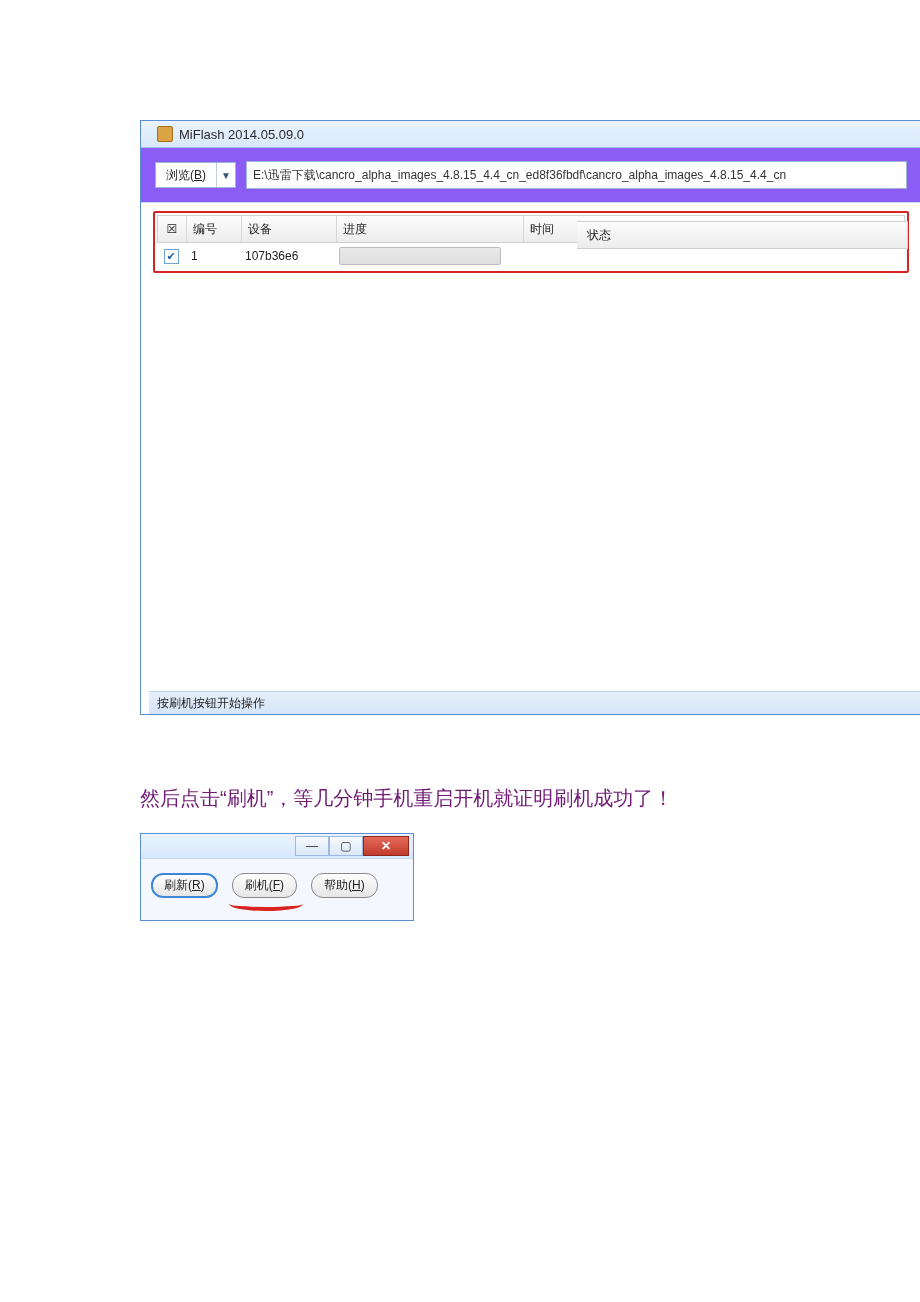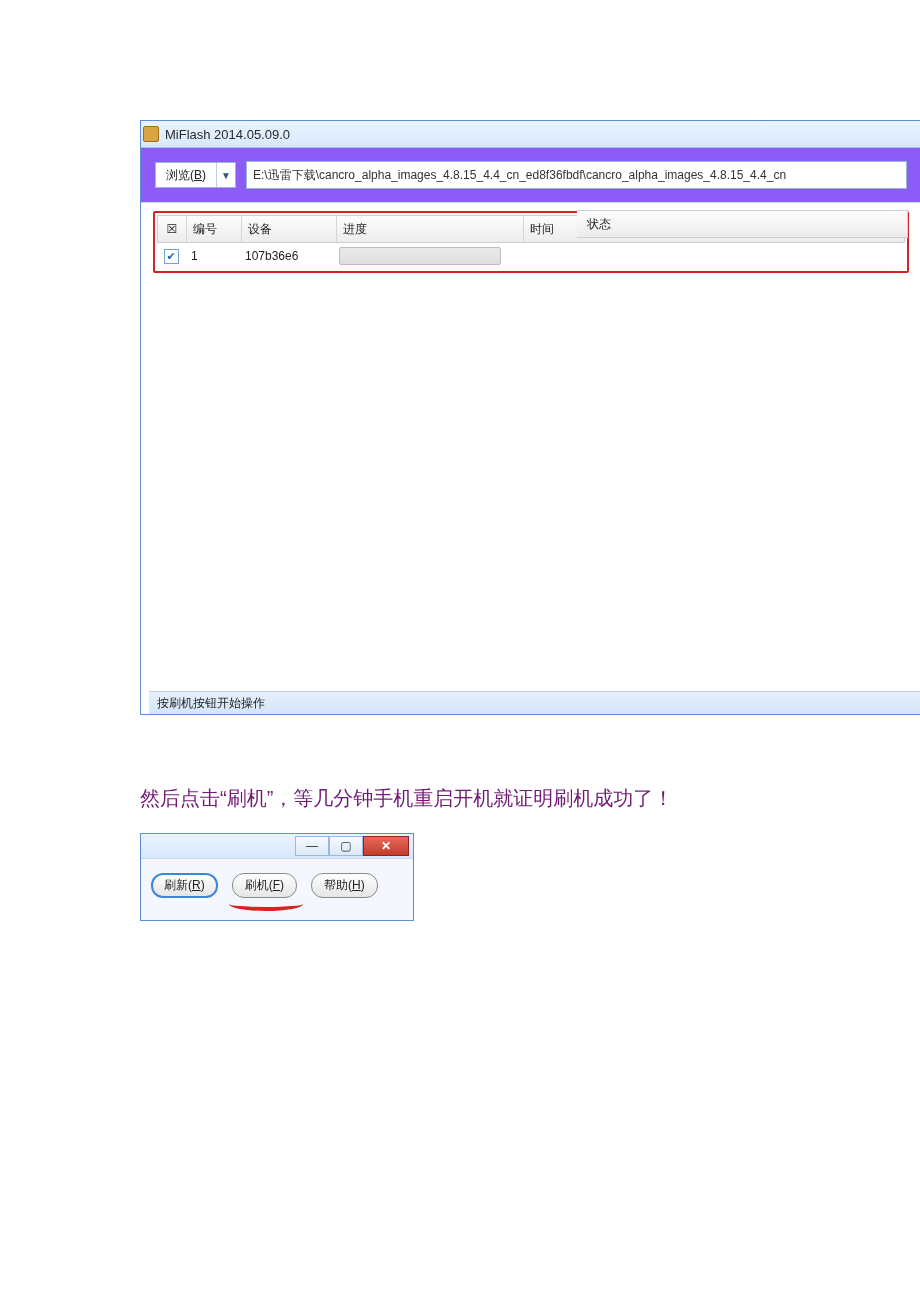--- a/index.html
+++ b/index.html
@@ -21,21 +21,21 @@
     border: 1px solid #5a8fd6;
     background: #fff;
     box-shadow: 0 0 0 transparent;
     font-family: "Microsoft YaHei", Tahoma, sans-serif;
     font-size: 12px;
   }
   .titlebar {
     display: flex;
     align-items: center;
     height: 26px;
-    padding: 0 2px;
+    padding: 0 16px;
     background: linear-gradient(#eaf3fe, #d7e8fc);
     border-bottom: 1px solid #9fc0e8;
     color: #2a2a2a;
   }
   .titlebar .app-icon {
     width: 16px; height: 16px;
     margin-right: 6px;
     background: #d9a441;
     border: 1px solid #a06f18;
     border-radius: 2px;
@@ -264,21 +264,21 @@
           <div class="cell-id">1</div>
           <div class="cell-dev">107b36e6</div>
           <div class="cell-prog">
             <div class="progressbar"></div>
           </div>
           <div class="cell-time"></div>
         </div>
 
       </div>
 
-      <div style="position:absolute; left:436px; top:6px; height:30px; display:flex; align-items:center;">
+      <div style="position:absolute; left:436px; top:17px; height:30px; display:flex; align-items:center;">
         <div class="grid-header" style="border-left:none; background:linear-gradient(#fdfdfd,#ececec); width:330px;">
           <div class="col-stat">状态</div>
         </div>
       </div>
     </div>
 
     <div class="statusbar">按刷机按钮开始操作</div>
   </div>
 
   <p class="para spaced1">然后点击“刷机”，等几分钟手机重启开机就证明刷机成功了！</p>

